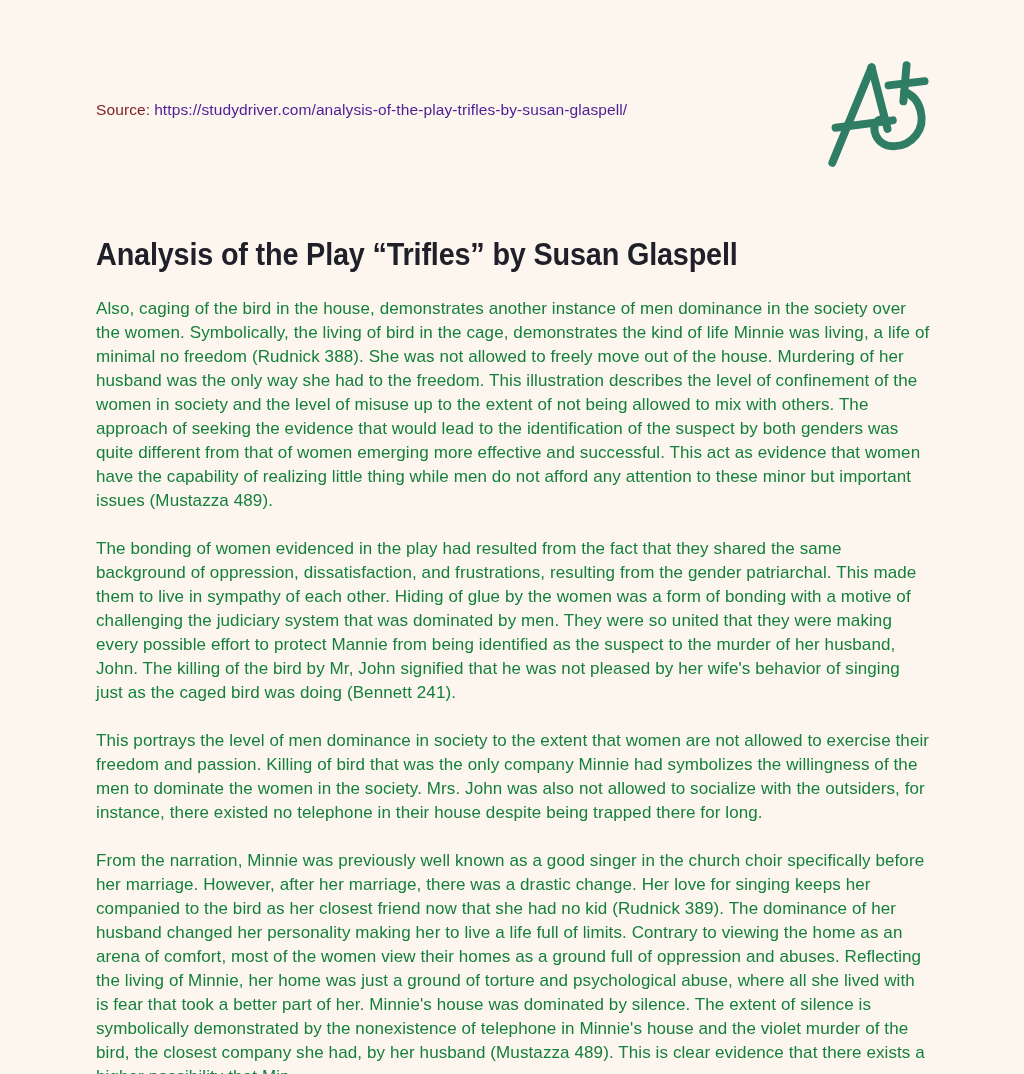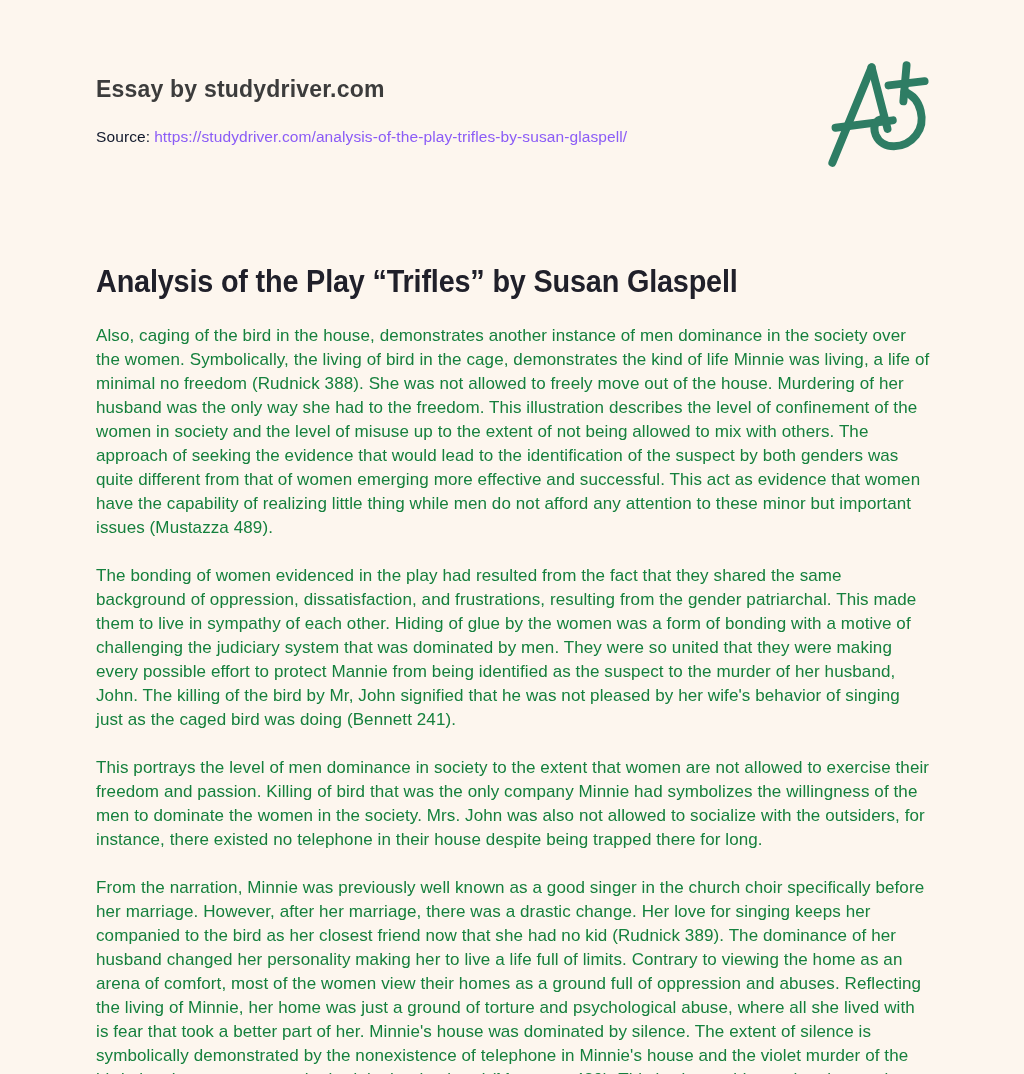--- a/index.html
+++ b/index.html
@@ -28,26 +28,26 @@
     letter-spacing: 0.2px;
   }
 
   .source-line {
     margin-top: 25px;
     font-size: 15.5px;
     letter-spacing: 0.1px;
   }
 
   .source-label {
-    color: #0f172a;
+    color: #7f1d1d;
     margin-right: 4px;
   }
 
   .source-url {
-    color: #8b5cf6;
+    color: #4c1d95;
     text-decoration: none;
     cursor: pointer;
   }
 
   .logo {
     position: absolute;
     top: 60px;
     right: 92px;
     width: 106px;
     height: 108px;
@@ -104,21 +104,20 @@
       <path d="M 74 29 C 90 35, 95 57, 85 70 C 74 84, 53 84, 47 70 C 43 60, 49 52, 57 56"></path>
 
       <path d="M 76 4 L 73 38"></path>
 
       <path d="M 59 23 L 93 19"></path>
     </svg>
   </div>
 
   <div class="content">
 
-    <h2 class="site-heading">Essay by studydriver.com</h2>
 
     <div class="source-line">
       <span class="source-label">Source:</span><a class="source-url">https://studydriver.com/analysis-of-the-play-trifles-by-susan-glaspell/</a>
     </div>
 
     <h1 class="article-title">Analysis of the Play “Trifles” by Susan Glaspell</h1>
 
     <div class="body-copy">
       <p>Also, caging of the bird in the house, demonstrates another instance of men dominance in the society over the women. Symbolically, the living of bird in the cage, demonstrates the kind of life Minnie was living, a life of minimal no freedom (Rudnick 388). She was not allowed to freely move out of the house. Murdering of her husband was the only way she had to the freedom. This illustration describes the level of confinement of the women in society and the level of misuse up to the extent of not being allowed to mix with others. The approach of seeking the evidence that would lead to the identification of the suspect by both genders was quite different from that of women emerging more effective and successful. This act as evidence that women have the capability of realizing little thing while men do not afford any attention to these minor but important issues (Mustazza 489).</p>
       <p>The bonding of women evidenced in the play had resulted from the fact that they shared the same background of oppression, dissatisfaction, and frustrations, resulting from the gender patriarchal. This made them to live in sympathy of each other. Hiding of glue by the women was a form of bonding with a motive of challenging the judiciary system that was dominated by men. They were so united that they were making every possible effort to protect Mannie from being identified as the suspect to the murder of her husband, John. The killing of the bird by Mr, John signified that he was not pleased by her wife's behavior of singing just as the caged bird was doing (Bennett 241).</p>

